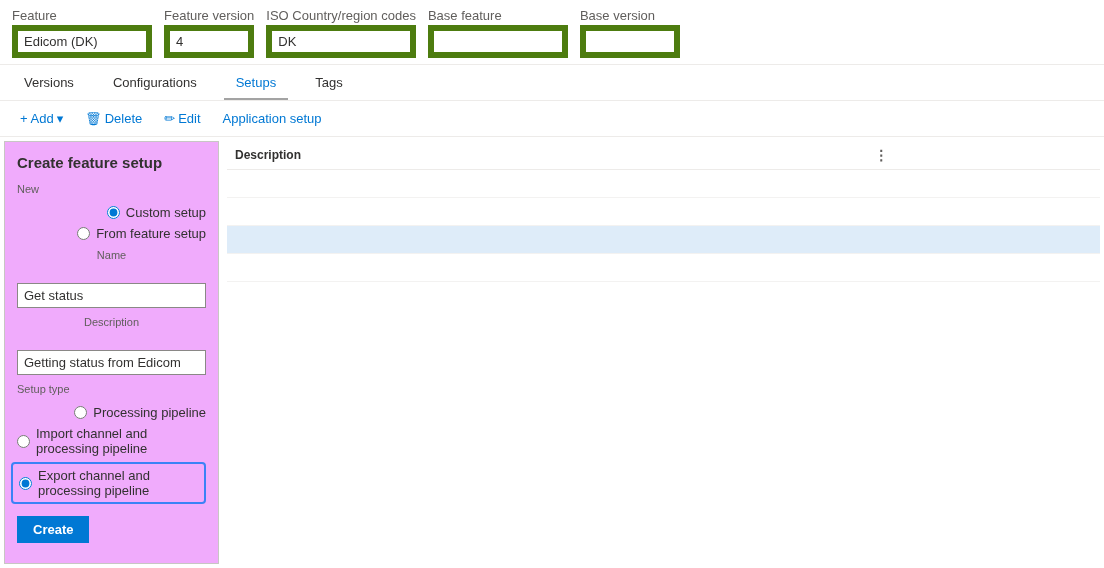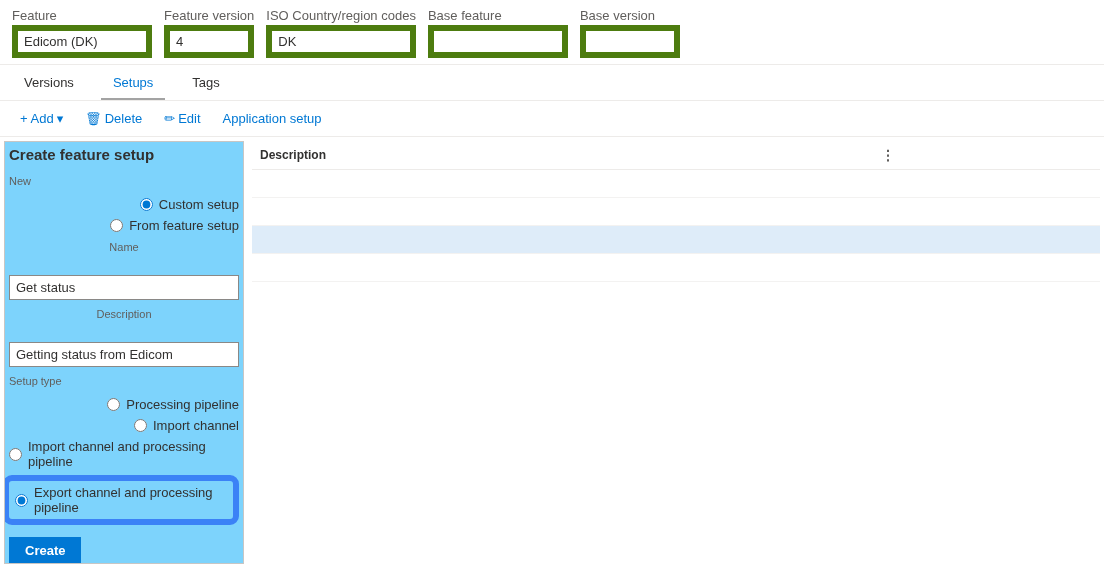--- a/index.html
+++ b/index.html
@@ -89,24 +89,24 @@
 
     
     .main-content {
       display: flex;
       flex: 1;
       overflow: hidden;
     }
 
     
     .side-panel {
-      width: 240px;
-      background: #7dd3fc;
+      width: 215px;
+      background: #f0abfc;
       border-right: 1px solid #edebe9;
-      padding: 4px;
+      padding: 12px;
       display: flex;
       flex-direction: column;
       gap: 8px;
       overflow-y: auto;
       border: 1px solid #c8c6c4;
       margin: 4px;
       flex-shrink: 0;
     }
     .panel-title {
       font-size: 15px;
@@ -146,23 +146,23 @@
       font-size: 13px;
       color: #323130;
     }
     .input-group {
       display: flex;
       flex-direction: column;
       gap: 20px;
       align-items: center;
     }
     .radio-highlighted {
-      border: 6px solid #3b82f6;
+      border: 2px solid #3b82f6;
       padding: 4px 6px;
-      border-radius: 9px;
+      border-radius: 4px;
       margin-left: -6px;
       padding-left: 6px;
     }
     .select-input {
       width: 100%;
       border: 1px solid #8a8886;
       padding: 4px 6px;
       font-size: 13px;
       color: #323130;
       background: #fff;
@@ -236,20 +236,21 @@
       <div class="field-value wide">&nbsp;</div>
     </div>
     <div class="field-group">
       <span class="field-label">Base version</span>
       <div class="field-value medium">&nbsp;</div>
     </div>
   </div>
 
   <div class="tabs-bar">
     <div class="tab-item">Versions</div>
+    <div class="tab-item">Configurations</div>
     <div class="tab-item active">Setups</div>
     <div class="tab-item">Tags</div>
   </div>
 
   <div class="toolbar">
     <button class="toolbar-btn">
       <span>+ Add</span>
       <span>▾</span>
     </button>
     <button class="toolbar-btn">
@@ -292,24 +293,20 @@
         <input type="text" class="text-input" value="Getting status from Edicom" style="">
       </div>
 
       <div class="section-label">Setup type</div>
       <div class="radio-group">
         <div class="radio-item">
           <input type="radio" name="setup-type" id="processing-pipeline" style="">
           <label for="processing-pipeline">Processing pipeline</label>
         </div>
         <div class="radio-item">
-          <input type="radio" name="setup-type" id="import-channel" style="">
-          <label for="import-channel">Import channel</label>
-        </div>
-        <div class="radio-item">
           <input type="radio" name="setup-type" id="import-channel-processing" style="">
           <label for="import-channel-processing">Import channel and processing pipeline</label>
         </div>
         <div class="radio-highlighted">
           <div class="radio-item">
             <input type="radio" name="setup-type" id="export-channel" checked="" style="">
             <label for="export-channel">Export channel and processing pipeline</label>
           </div>
         </div>
       </div>

